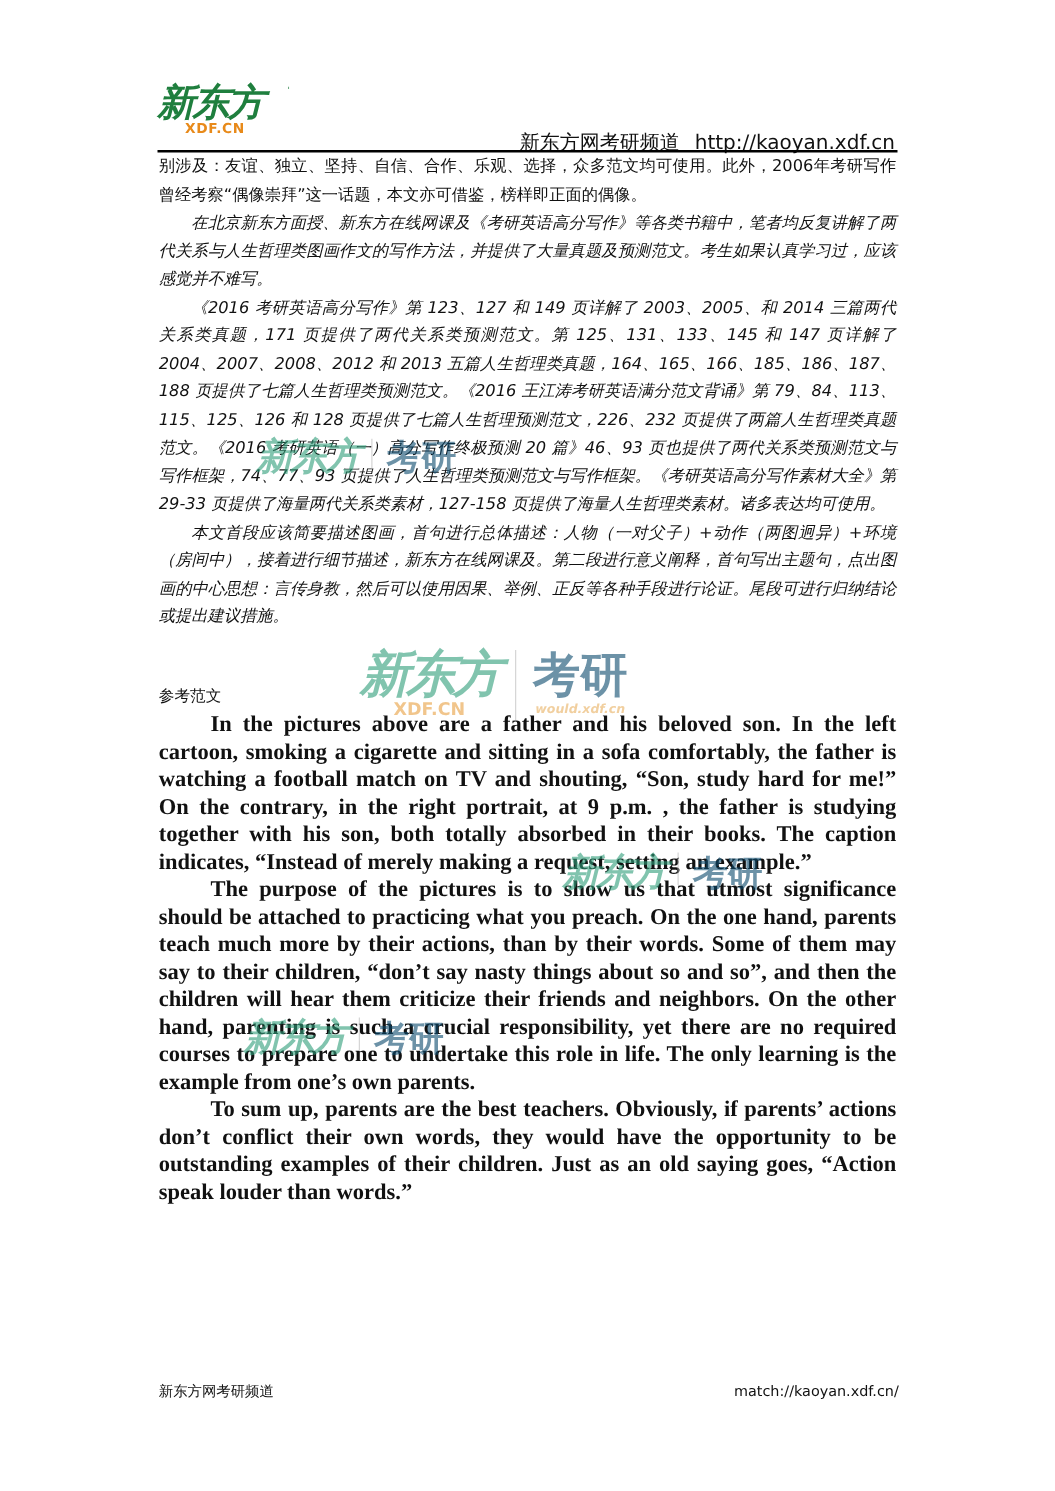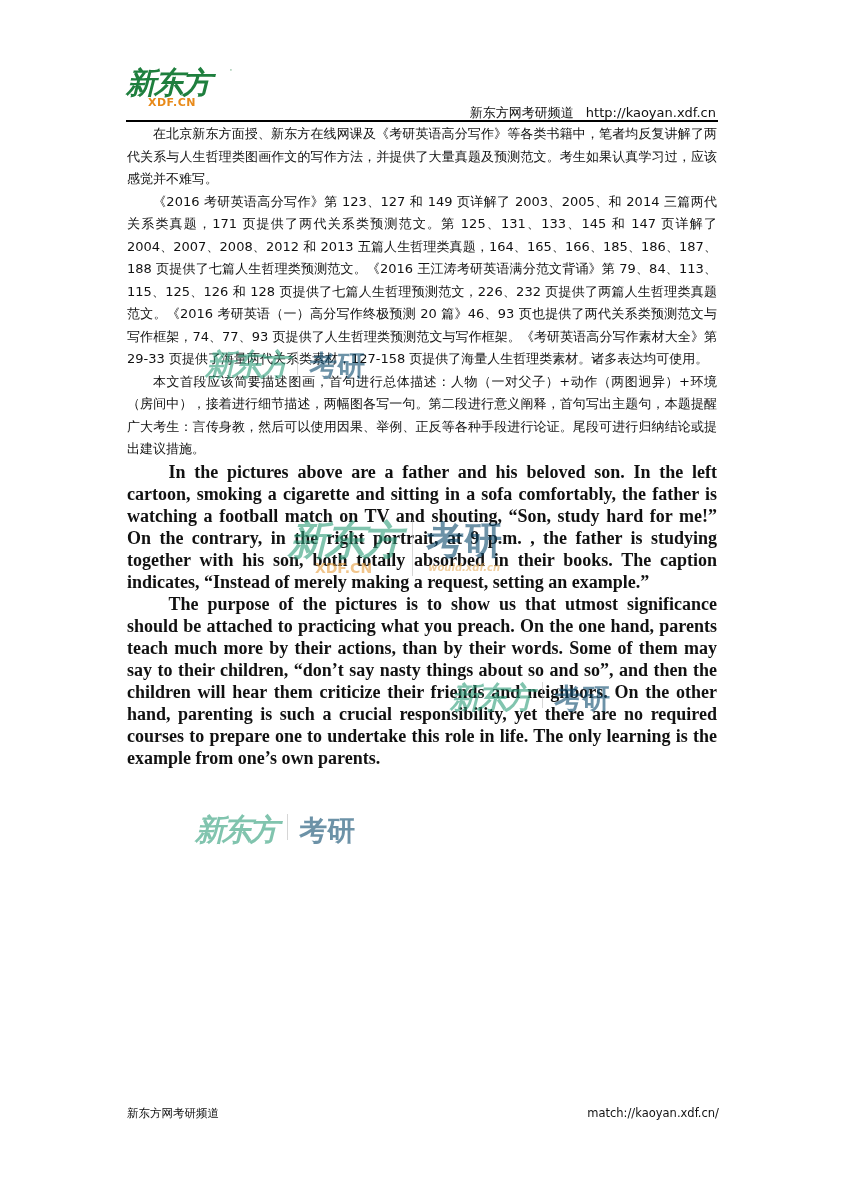--- a/index.html
+++ b/index.html
@@ -6,29 +6,29 @@
   body { width: 844px; height: 1193px; position: relative; overflow: hidden;
          font-family: "DejaVu Serif", "Liberation Serif", serif; color: #111; }
 
   .logo { position: absolute; left: 126px; top: 66px; width: 110px; height: 46px; }
   .logo .cn { position: absolute; left: 0; top: 0; font-family: "DejaVu Sans", sans-serif;
               font-weight: bold; font-style: italic; font-size: 30px; color: #1f7f3e; letter-spacing: -2px; line-height: 34px; }
   .logo .en { position: absolute; left: 22px; top: 30px; font-family: "DejaVu Sans", sans-serif;
               font-weight: bold; font-size: 11px; color: #e88a1a; letter-spacing: 0.5px; }
   .logo .tm { position: absolute; left: 104px; top: 2px; font-size: 7px; color: #1f7f3e; }
 
-  .hdr-right { position: absolute; right: 128px; top: 104px; font-size: 13px;
+  .hdr-right { position: absolute; right: 128px; top: 104px; font-size: 16px;
                font-family: "DejaVu Sans", sans-serif; color: #111; white-space: nowrap; }
   .hdr-right .url { margin-left: 12px; }
   .hdr-rule { position: absolute; left: 126px; top: 120px; width: 592px; height: 0; border-top: 2px solid #000; }
 
   .body { position: absolute; left: 127px; top: 123px; width: 590px; }
   .cn-p { font-family: "DejaVu Sans", sans-serif; font-size: 13px; line-height: 22.5px;
           text-align: justify; margin: 0; }
-  .indent { text-indent: 2em; }
+  .indent { text-indent: 2em; font-style: italic; }
   .label { font-family: "DejaVu Sans", sans-serif; font-size: 12.5px; margin: 40px 0 0 0; line-height: 22px; }
   .en-p { font-family: "Liberation Serif", "DejaVu Serif", serif; font-size: 18px;
           line-height: 22px; text-align: justify; margin: 0; text-indent: 2.3em; font-weight: bold; }
 
   .wm { position: absolute; opacity: 0.6; pointer-events: none; }
   .wm .a { font-family: "DejaVu Sans", sans-serif; font-weight: bold; font-style: italic;
            color: #2f9e7a; letter-spacing: -3px; }
   .wm .b { font-family: "DejaVu Sans", sans-serif; font-weight: bold; color: #0c4a6e; }
   .wm .c { font-family: "DejaVu Sans", sans-serif; font-weight: bold; color: #e8a040; }
   .wm .d { font-family: "DejaVu Sans", sans-serif; font-weight: bold; font-style: italic; color: #e8b060; }
@@ -45,26 +45,29 @@
   <span class="cn">新东方</span>
   <span class="en">XDF.CN</span>
   <span class="tm">'</span>
 </div>
 <div class="hdr-right">
   <span>新东方网考研频道</span><span class="url">http://kaoyan.xdf.cn</span>
 </div>
 <div class="hdr-rule"></div>
 
 <div class="body">
+  <p class="cn-p">别涉及：友谊、独立、坚持、自信、合作、乐观、选择，众多范文均可使用。此外，2006年考研写作曾经考察“偶像崇拜”这一话题，本文亦可借鉴，榜样即正面的偶像。</p>
   <p class="cn-p indent">在北京新东方面授、新东方在线网课及《考研英语高分写作》等各类书籍中，笔者均反复讲解了两代关系与人生哲理类图画作文的写作方法，并提供了大量真题及预测范文。考生如果认真学习过，应该感觉并不难写。</p>
   <p class="cn-p indent">《2016 考研英语高分写作》第 123、127 和 149 页详解了 2003、2005、和 2014 三篇两代关系类真题，171 页提供了两代关系类预测范文。第 125、131、133、145 和 147 页详解了 2004、2007、2008、2012 和 2013 五篇人生哲理类真题，164、165、166、185、186、187、188 页提供了七篇人生哲理类预测范文。《2016 王江涛考研英语满分范文背诵》第 79、84、113、115、125、126 和 128 页提供了七篇人生哲理预测范文，226、232 页提供了两篇人生哲理类真题范文。《2016 考研英语（一）高分写作终极预测 20 篇》46、93 页也提供了两代关系类预测范文与写作框架，74、77、93 页提供了人生哲理类预测范文与写作框架。《考研英语高分写作素材大全》第 29-33 页提供了海量两代关系类素材，127-158 页提供了海量人生哲理类素材。诸多表达均可使用。</p>
-  <p class="cn-p indent">本文首段应该简要描述图画，首句进行总体描述：人物（一对父子）+动作（两图迥异）+环境（房间中），接着进行细节描述，两幅图各写一句。第二段进行意义阐释，首句写出主题句，本题提醒广大考生：言传身教，然后可以使用因果、举例、正反等各种手段进行论证。尾段可进行归纳结论或提出建议措施。</p>
+  <p class="cn-p indent">本文首段应该简要描述图画，首句进行总体描述：人物（一对父子）+动作（两图迥异）+环境（房间中），接着进行细节描述，新东方在线网课及。第二段进行意义阐释，首句写出主题句，点出图画的中心思想：言传身教，然后可以使用因果、举例、正反等各种手段进行论证。尾段可进行归纳结论或提出建议措施。</p>
 
+  <p class="label">参考范文</p>
   <p class="en-p">In the pictures above are a father and his beloved son. In the left cartoon, smoking a cigarette and sitting in a sofa comfortably, the father is watching a football match on TV and shouting, “Son, study hard for me!” On the contrary, in the right portrait, at 9 p.m. , the father is studying together with his son, both totally absorbed in their books. The caption indicates, “Instead of merely making a request, setting an example.”</p>
   <p class="en-p">The purpose of the pictures is to show us that utmost significance should be attached to practicing what you preach. On the one hand, parents teach much more by their actions, than by their words. Some of them may say to their children, “don’t say nasty things about so and so”, and then the children will hear them criticize their friends and neighbors. On the other hand, parenting is such a crucial responsibility, yet there are no required courses to prepare one to undertake this role in life. The only learning is the example from one’s own parents.</p>
+  <p class="en-p">To sum up, parents are the best teachers. Obviously, if parents’ actions don’t conflict their own words, they would have the opportunity to be outstanding examples of their children. Just as an old saying goes, “Action speak louder than words.”</p>
 </div>
 
 <div class="wm" style="left:205px; top:345px;">
   <span class="a" style="font-size:30px;">新东方</span>
   <span class="sep" style="height:24px; margin:0 6px;"></span>
   <span class="b" style="font-size:28px;">考研</span>
 </div>
 <div class="wm" style="left:288px; top:520px;">
   <span style="display:inline-block; text-align:center; vertical-align:top;">
     <span class="a" style="font-size:40px; display:block; line-height:40px;">新东方</span>

